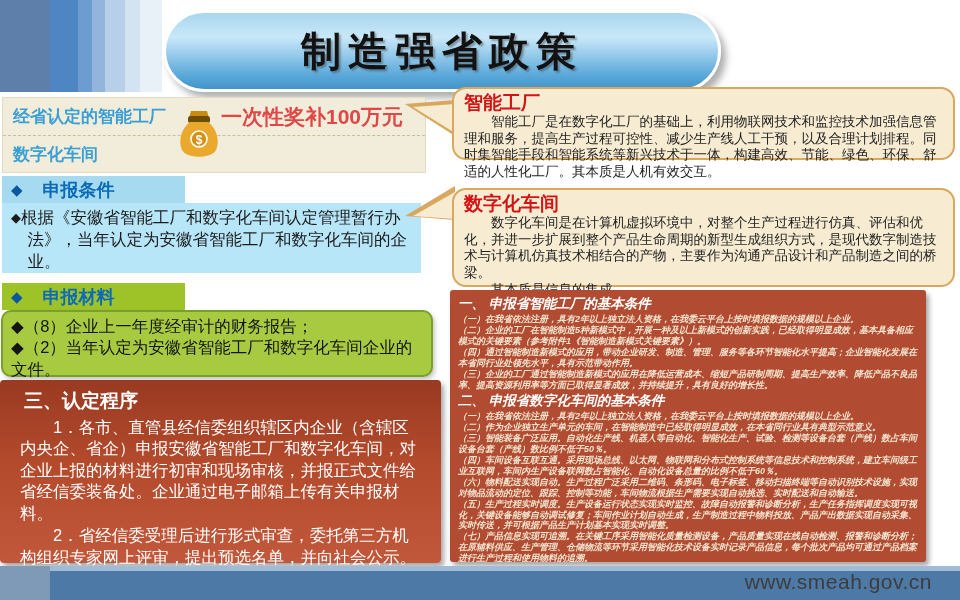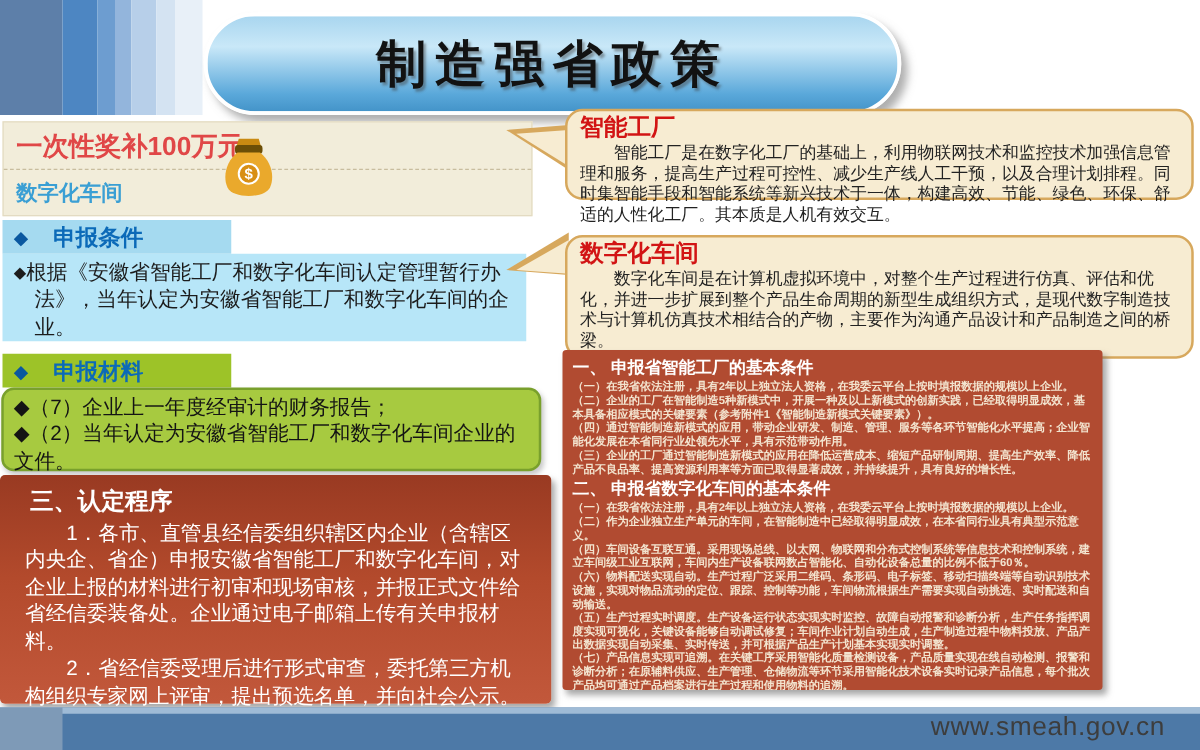--- a/index.html
+++ b/index.html
@@ -76,25 +76,26 @@
     background:#f7ecd2;border:2px solid #d7a85d;border-radius:14px;
     padding:3px 10px 2px 10px;box-sizing:border-box;
   }
   .bubble-title{font-size:19px;font-weight:bold;color:#d21414;line-height:1.15;}
   .bubble-body{font-size:13.5px;line-height:1.24;color:#222;}
   .indent2{text-indent:2em;margin:0;}
   .tail{width:0;height:0;border-style:solid;position:absolute;}
 
   
   .cond-box{
-    left:450px;top:280px;width:432px;height:272px;
+    left:450px;top:290px;width:476px;height:272px;
     background:#b14b31;border-radius:3px;
     padding:4px 8px;box-sizing:border-box;
     box-shadow:3px 4px 5px rgba(110,110,110,.6);
     overflow:hidden;
+    font-style:italic;
   }
   .cond-hdr{font-size:13.5px;font-weight:bold;color:#ffffff;margin:1px 0;}
   .cond-item{font-size:9px;font-weight:bold;line-height:1.22;color:#f3e4cf;margin:0;}
 
   
   .foot-bar{left:0;top:566px;width:960px;height:34px;background:#4d79a7;}
   .foot-stripe{left:0;top:566px;width:960px;height:5px;background:#9fbbd6;}
   .foot-sq{left:0;top:566px;width:50px;height:34px;background:#7e9ab7;}
   .foot-url{
     right:28px;top:570px;font-size:21px;color:#3d3d3d;letter-spacing:.5px;
@@ -112,20 +113,21 @@
   <div class="hdr-stripe" style="left:125px;width:15px;background:#d4e3f2;"></div>
   <div class="hdr-stripe" style="left:140px;width:22px;background:#e8f0f8;"></div>
 </div>
 
 <div class="title-pill">
   <span>制造强省政策</span>
 </div>
 
 <div class="abs reward-box">
   <div class="reward-row first">
+    <span class="reward-label">经省认定的智能工厂</span>
     <span class="reward-value">一次性奖补100万元</span>
   </div>
   <div class="reward-row">
     <span class="reward-label">数字化车间</span>
   </div>
 </div>
 <svg class="abs moneybag" viewBox="0 0 46 54">
   <path d="M15 3 L31 3 L33 10 L13 10 Z" fill="#c98a12"></path>
   <rect x="12" y="8" width="22" height="7" rx="2.5" fill="#6b4e07"></rect>
   <path d="M14 14 C5 21 2 33 6 42 C10 51 36 51 40 42 C44 33 41 21 32 14 Z" fill="#eaa92c"></path>
@@ -139,21 +141,21 @@
 </div>
 <div class="abs blue-body">
   <p class="hang" style="margin:0;">◆根据《安徽省智能工厂和数字化车间认定管理暂行办法》，当年认定为安徽省智能工厂和数字化车间的企业。</p>
 </div>
 
 <div class="abs sec-hdr hdr-green" style="top:283px;">
   <span class="dia">◆</span>
   <span>申报材料</span>
 </div>
 <div class="abs green-body">
-  <p style="margin:0;">◆（7）企业上一年度经审计的财务报告；</p>
+  <p style="margin:0;">◆（8）企业上一年度经审计的财务报告；</p>
   <p style="margin:0;">◆（2）当年认定为安徽省智能工厂和数字化车间企业的文件。</p>
 </div>
 
 <div class="abs proc-box">
   <div class="proc-title">三、认定程序</div>
   <p class="proc-para">1．各市、直管县经信委组织辖区内企业（含辖区内央企、省企）申报安徽省智能工厂和数字化车间，对企业上报的材料进行初审和现场审核，并报正式文件给省经信委装备处。企业通过电子邮箱上传有关申报材料。</p>
   <p class="proc-para">2．省经信委受理后进行形式审查，委托第三方机构组织专家网上评审，提出预选名单，并向社会公示。根据专家意见和公示收集的反馈意见进行认定，省经信委发文公布。</p>
 </div>
 
 <div class="tail" style="left:405px;top:100px;border-width:4px 50px 32px 0;border-color:transparent #d7a85d transparent transparent;"></div>
@@ -173,20 +175,21 @@
 
 <div class="abs cond-box">
   <div class="cond-hdr">一、 申报省智能工厂的基本条件</div>
   <p class="cond-item">（一）在我省依法注册，具有2年以上独立法人资格，在我委云平台上按时填报数据的规模以上企业。</p>
   <p class="cond-item">（二）企业的工厂在智能制造5种新模式中，开展一种及以上新模式的创新实践，已经取得明显成效，基本具备相应模式的关键要素（参考附件1《智能制造新模式关键要素》）。</p>
   <p class="cond-item">（四）通过智能制造新模式的应用，带动企业研发、制造、管理、服务等各环节智能化水平提高；企业智能化发展在本省同行业处领先水平，具有示范带动作用。</p>
   <p class="cond-item">（三）企业的工厂通过智能制造新模式的应用在降低运营成本、缩短产品研制周期、提高生产效率、降低产品不良品率、提高资源利用率等方面已取得显著成效，并持续提升，具有良好的增长性。</p>
   <div class="cond-hdr">二、 申报省数字化车间的基本条件</div>
   <p class="cond-item">（一）在我省依法注册，具有2年以上独立法人资格，在我委云平台上按时填报数据的规模以上企业。</p>
   <p class="cond-item">（二）作为企业独立生产单元的车间，在智能制造中已经取得明显成效，在本省同行业具有典型示范意义。</p>
+  <p class="cond-item">（三）智能装备广泛应用。自动化生产线、机器人等自动化、智能化生产、试验、检测等设备台套（产线）数占车间设备台套（产线）数比例不低于50％。</p>
   <p class="cond-item">（四）车间设备互联互通。采用现场总线、以太网、物联网和分布式控制系统等信息技术和控制系统，建立车间级工业互联网，车间内生产设备联网数占智能化、自动化设备总量的比例不低于60％。</p>
   <p class="cond-item">（六）物料配送实现自动。生产过程广泛采用二维码、条形码、电子标签、移动扫描终端等自动识别技术设施，实现对物品流动的定位、跟踪、控制等功能，车间物流根据生产需要实现自动挑选、实时配送和自动输送。</p>
   <p class="cond-item">（五）生产过程实时调度。生产设备运行状态实现实时监控、故障自动报警和诊断分析，生产任务指挥调度实现可视化，关键设备能够自动调试修复；车间作业计划自动生成，生产制造过程中物料投放、产品产出数据实现自动采集、实时传送，并可根据产品生产计划基本实现实时调整。</p>
   <p class="cond-item">（七）产品信息实现可追溯。在关键工序采用智能化质量检测设备，产品质量实现在线自动检测、报警和诊断分析；在原辅料供应、生产管理、仓储物流等环节采用智能化技术设备实时记录产品信息，每个批次产品均可通过产品档案进行生产过程和使用物料的追溯。</p>
 </div>
 
 <div class="abs foot-bar"></div>
 <div class="abs foot-stripe"></div>
 <div class="abs foot-sq"></div>
 <div class="abs foot-url">www.smeah.gov.cn</div>

